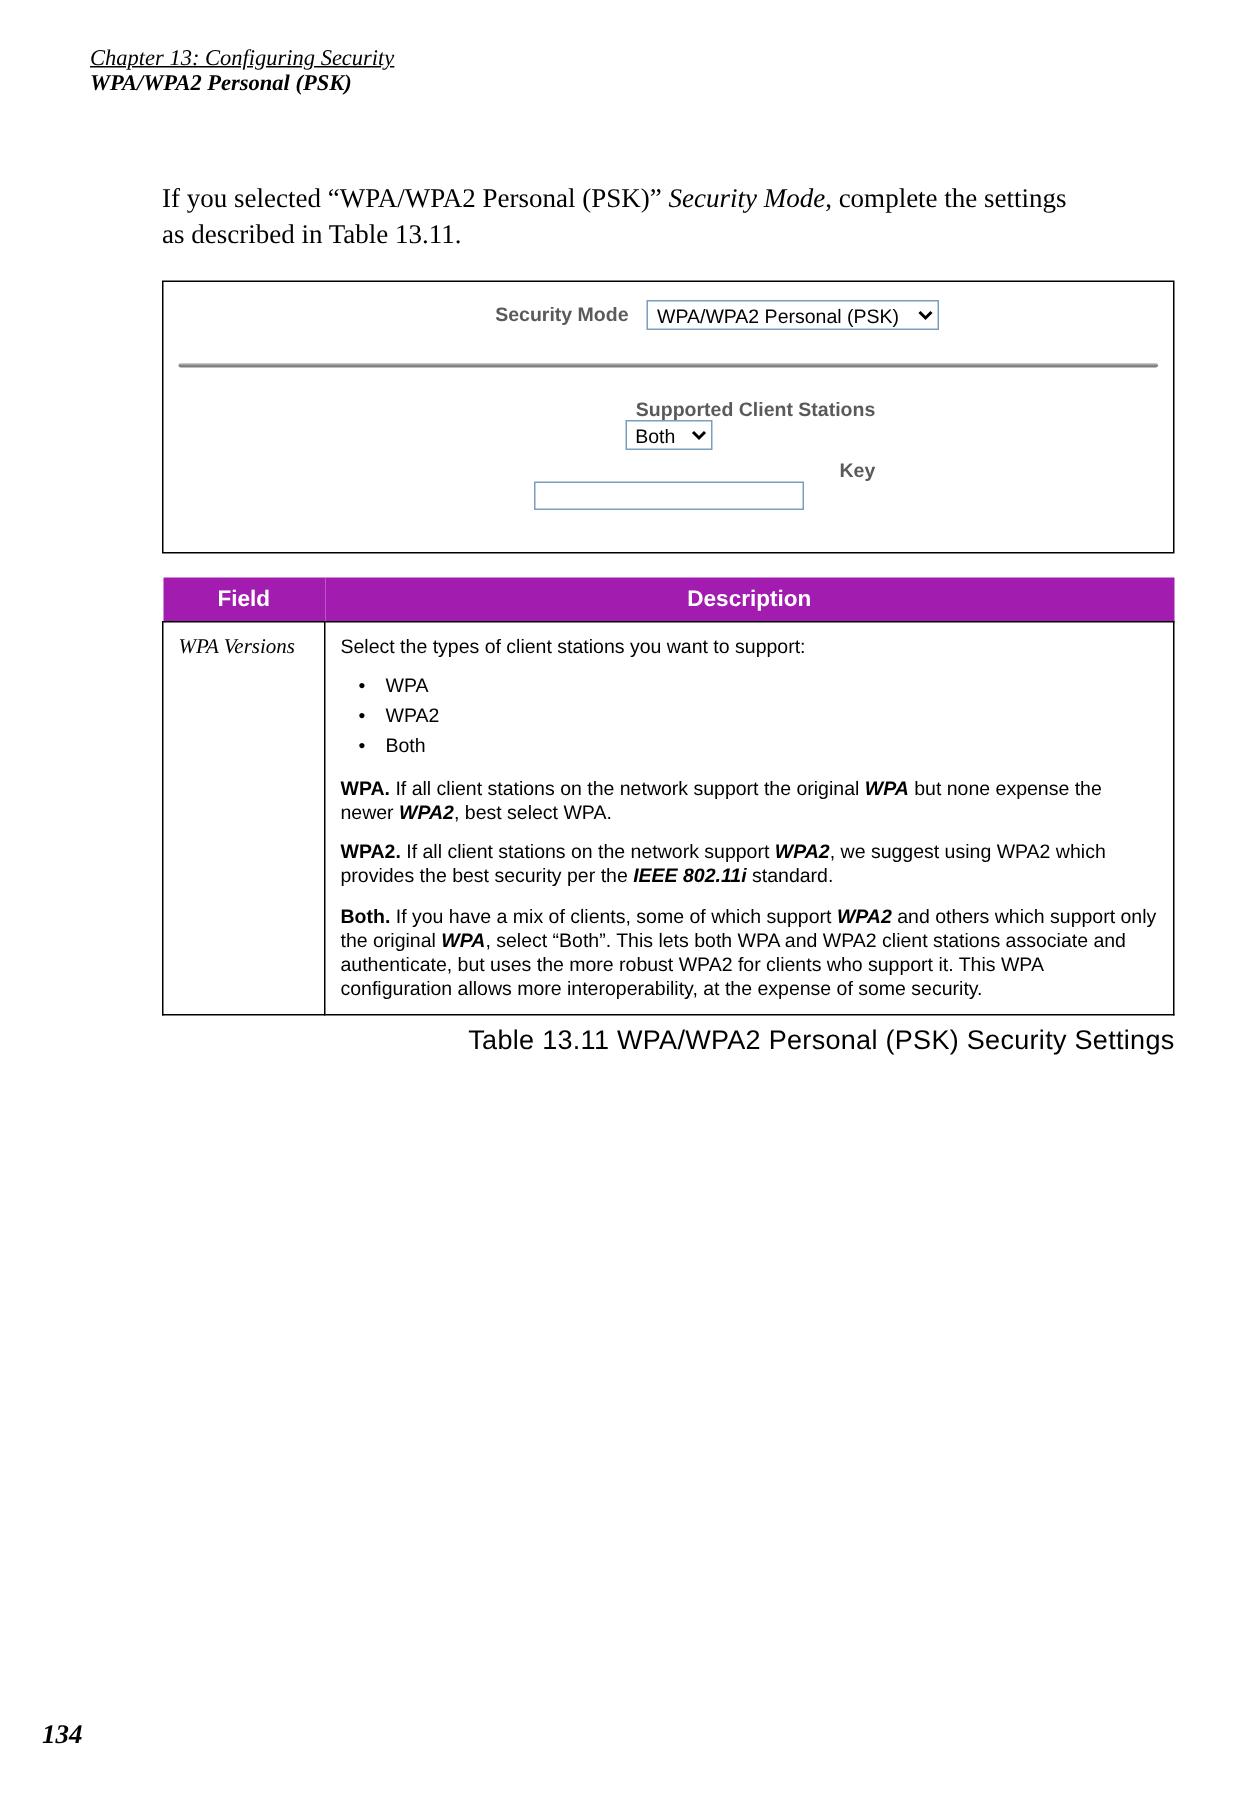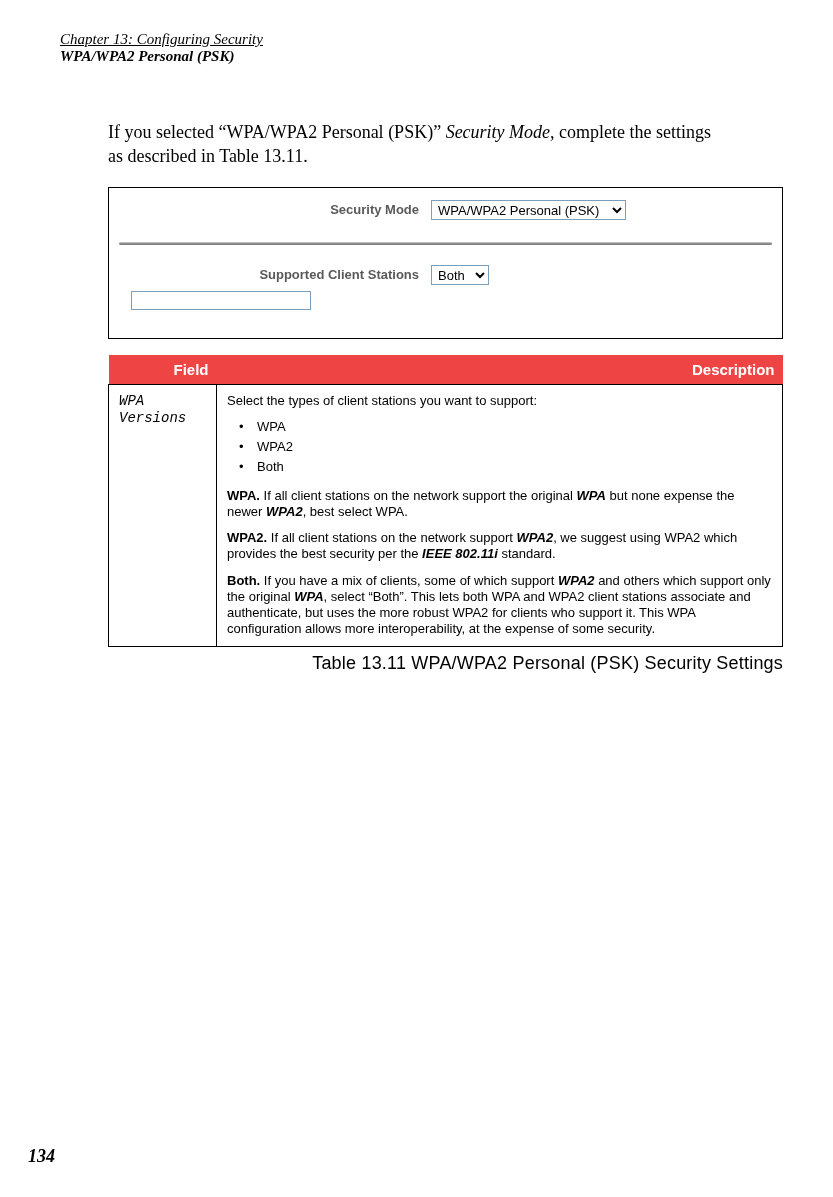--- a/index.html
+++ b/index.html
@@ -73,46 +73,46 @@
       height: 19px;
       width: 180px;
       padding: 1px 3px;
     }
     .divider-bar {
       height: 3px;
       background: linear-gradient(to bottom, #d6d6d6 0%, #7f7f7f 60%, #7f7f7f 100%);
       border-radius: 2px;
       margin: 2px -12px 20px -12px;
     }
-    .sub-rows .form-row { margin-bottom: 6px; }
+    .sub-rows .form-row { margin-bottom: 6px; flex-direction: column; }
     .settings-table {
       margin-left: 48px;
       margin-top: 16px;
       border-collapse: collapse;
       width: 675px;
       font-family: Arial, Helvetica, sans-serif;
       font-size: 13px;
     }
     .settings-table th {
-      background: #ef4444;
+      background: #a21caf;
       color: #fff;
-      text-align: right;
+      text-align: center;
       font-weight: bold;
       padding: 6px 8px;
       font-size: 15px;
     }
     .settings-table td {
       border: 1px solid #000;
       padding: 8px 10px;
       vertical-align: top;
       line-height: 1.25;
     }
     .settings-table th.col-field { width: 108px; }
     .field-name {
-      font-family: Liberation Mono, monospace;
+      font-family: Liberation Serif, serif;
       font-style: italic;
       font-size: 14px;
     }
     .desc-p { margin-bottom: 10px; }
     .desc-p:last-child { margin-bottom: 0; }
     .bullet-list {
       list-style: none;
       margin: 8px 0 12px 12px;
     }
     .bullet-list li {
@@ -174,20 +174,21 @@
   </div>
   <div class="divider-bar"></div>
   <div class="sub-rows">
     <div class="form-row">
       <div class="form-label">Supported Client Stations</div>
       <select class="form-select sel-small">
         <option>Both</option>
       </select>
     </div>
     <div class="form-row">
+      <div class="form-label">Key</div>
       <input class="form-input" type="text" value="" style="">
     </div>
   </div>
 </div>
 
 <table class="settings-table">
   <thead>
     <tr>
       <th class="col-field">Field</th>
       <th>Description</th>

